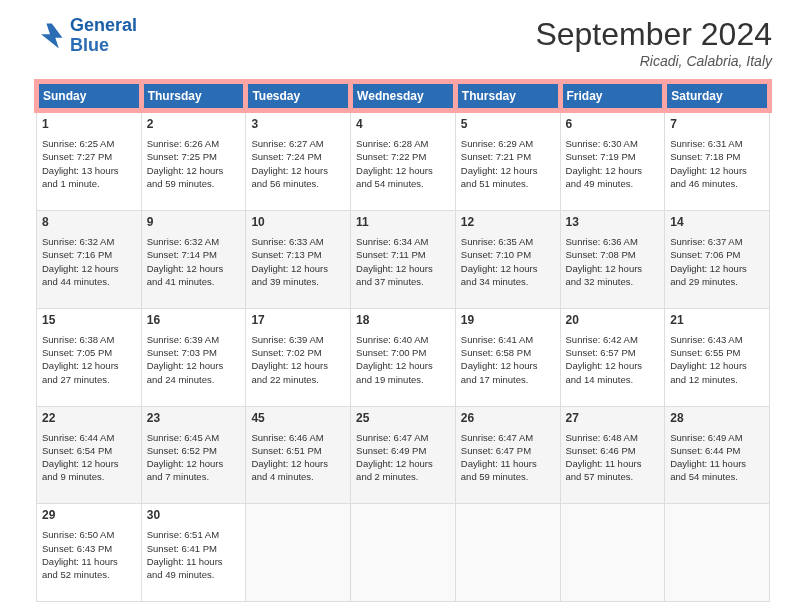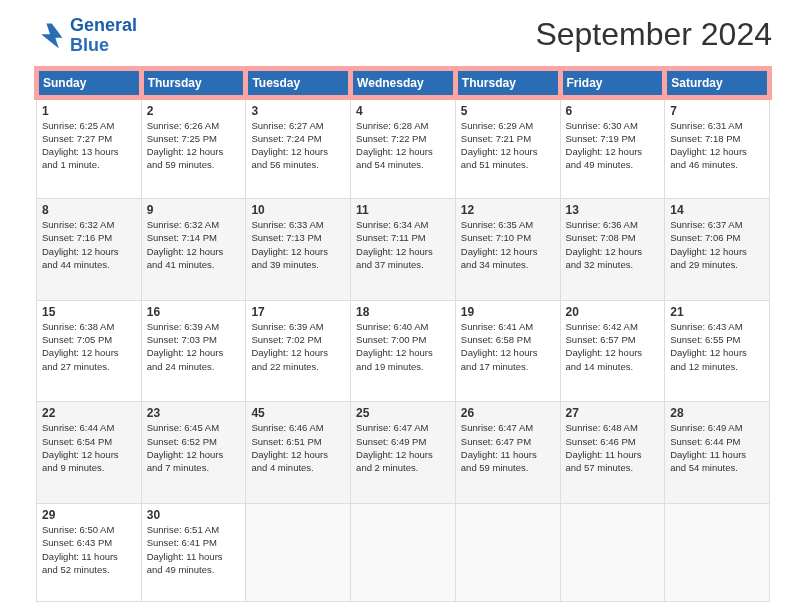--- a/index.html
+++ b/index.html
@@ -88,20 +88,21 @@
       font-size: 12px;
       font-weight: bold;
       color: #333;
       display: block;
       margin-bottom: 1px;
     }
     .day-info {
       font-size: 9.5px;
       color: #333;
       line-height: 1.4;
+      margin-top: 6px;
     }
     .empty-cell {
       background: #f9f9f9 !important;
     }
     .last-row td {
       height: 70px;
     }
   </style>
 </head>
 <body>
@@ -112,20 +113,21 @@
       <svg class="logo-icon" viewBox="0 0 36 36">
         <polygon points="20,4 32,20 24,20 28,32 8,16 18,16 14,4" fill="#2a6db5"></polygon>
       </svg>
       <div class="logo-text">
         <div><span>General</span></div>
         <div style="color:#2a6db5;">Blue</div>
       </div>
     </div>
     <div class="title-block">
       <div class="month-title">September 2024</div>
+      <div class="location">Ricadi, Calabria, Italy</div>
     </div>
   </div>
 
   <table class="calendar">
     <thead>
       <tr>
       <th>Sunday</th>
           <th>Thursday</th>
           <th>Tuesday</th>
           <th>Wednesday</th>

